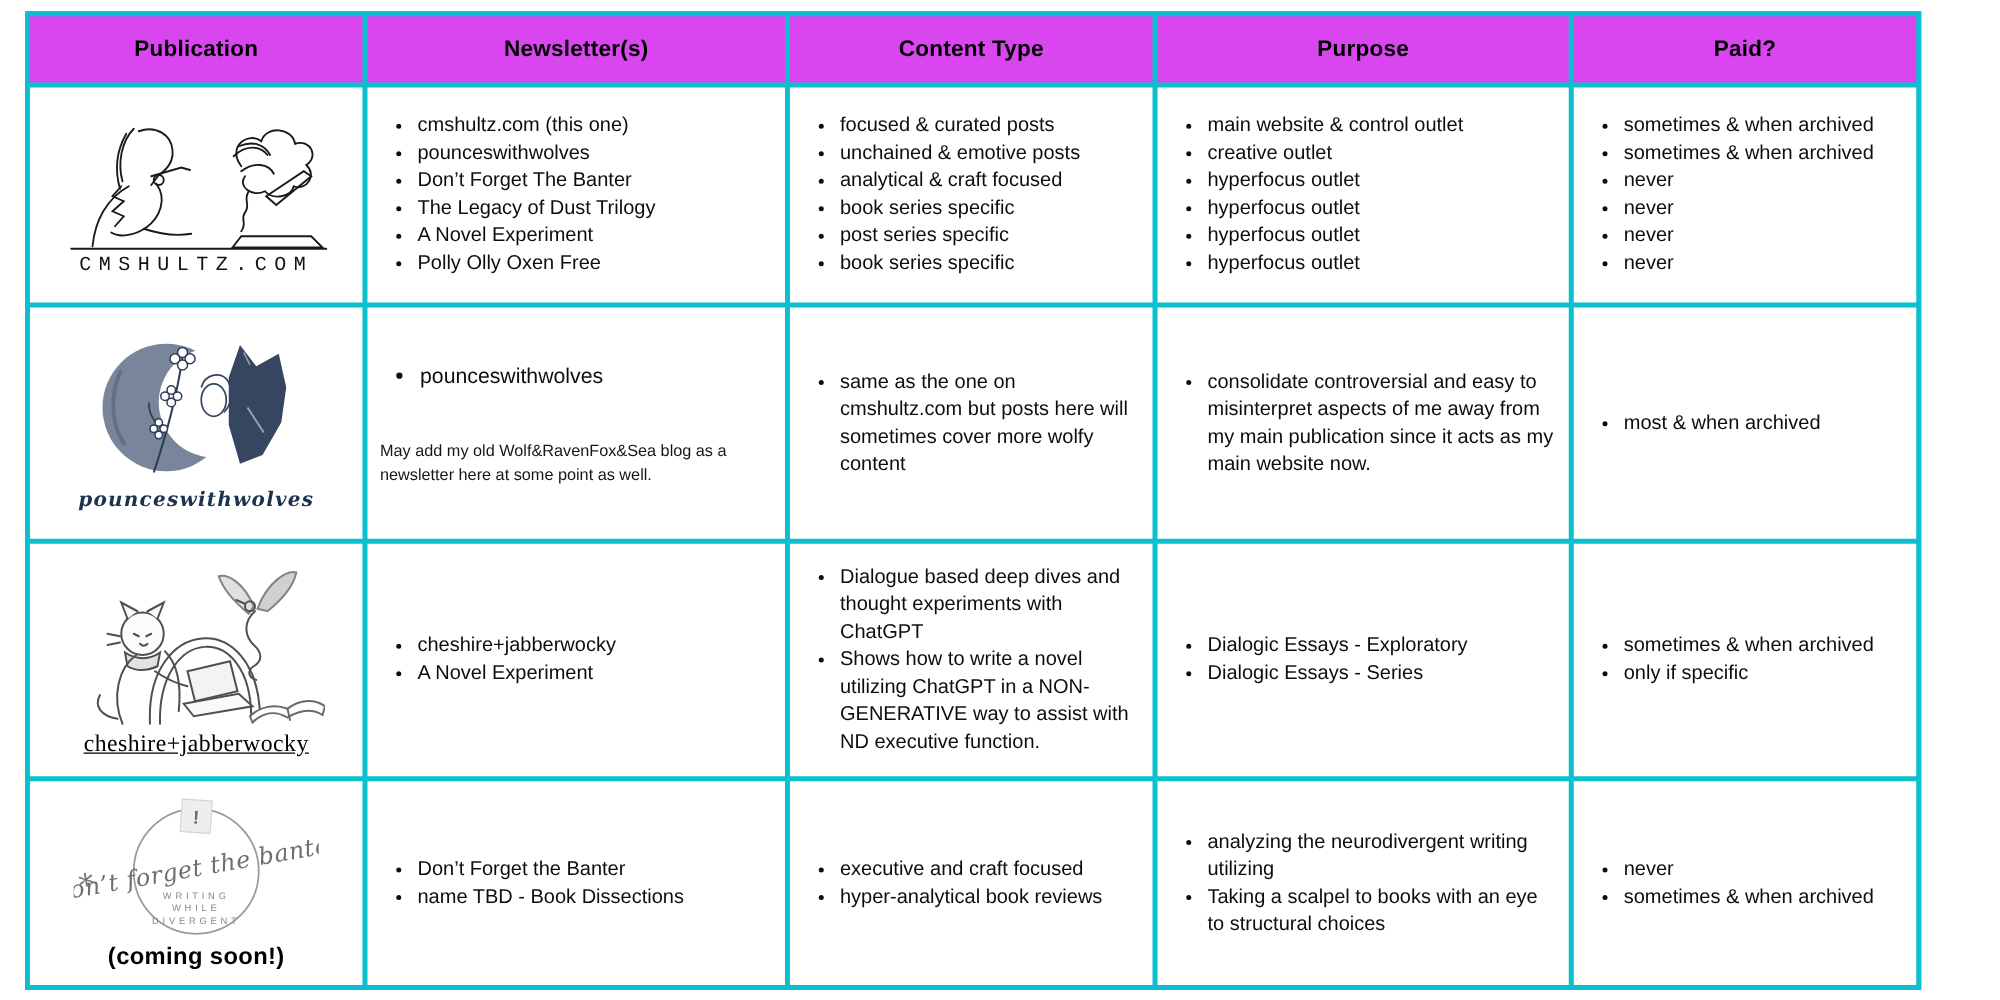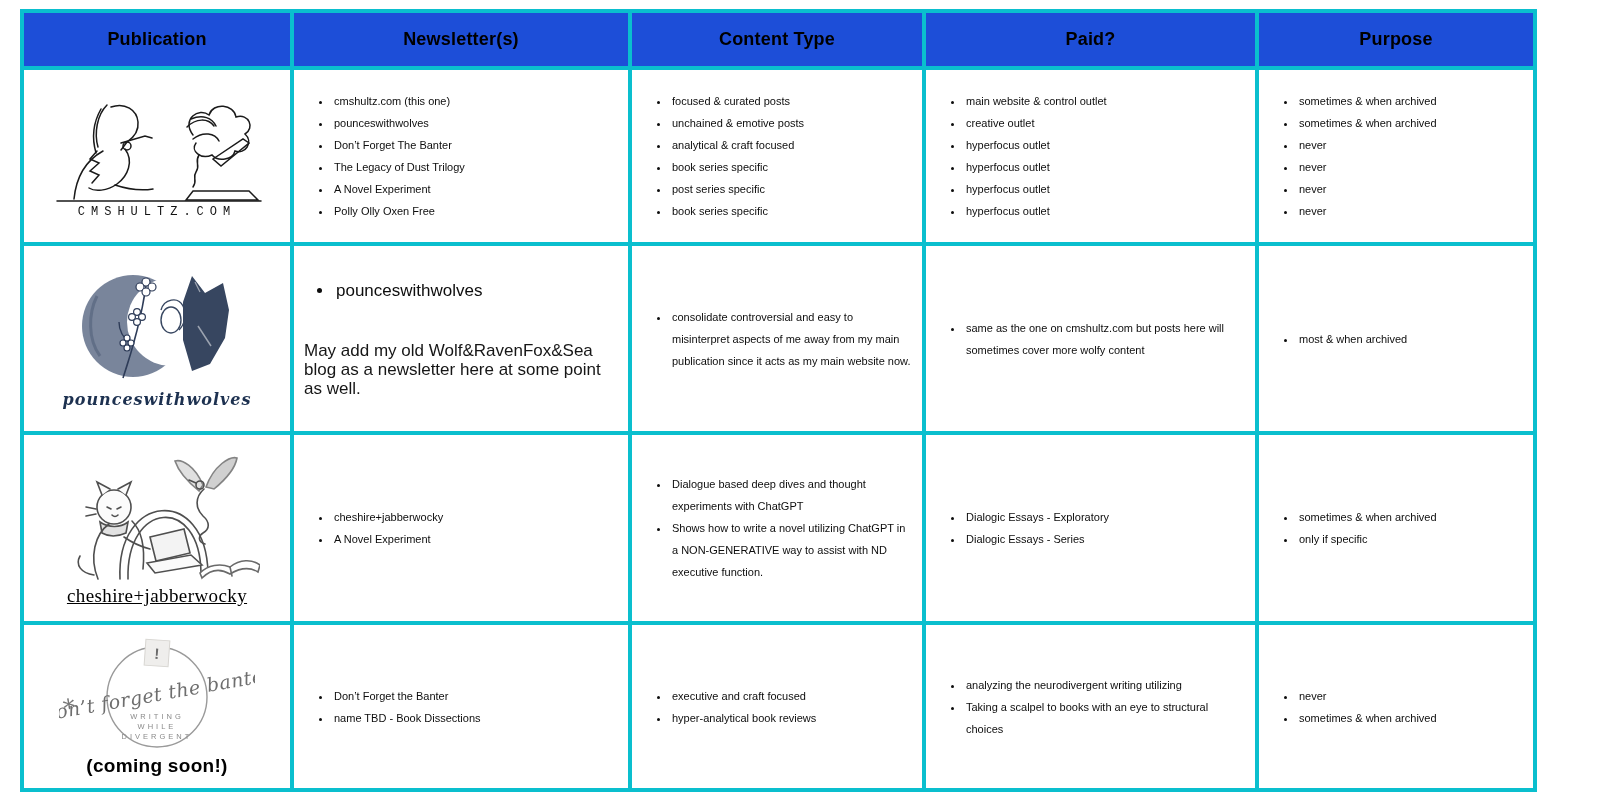--- a/index.html
+++ b/index.html
@@ -10,59 +10,59 @@
   .grid{
     position:absolute;left:20px;top:9px;
     display:grid;
     grid-template-columns:266px 334px 290px 329px 274px;
     grid-template-rows:53px 172px 185px 186px 163px;
     gap:4px;
     background:#0ABFCE;
     border:4px solid #0ABFCE;
   }
   .hcell{
-    background:#1d4ed8;display:flex;align-items:center;justify-content:center;
+    background:#d946ef;display:flex;align-items:center;justify-content:center;
     font-weight:700;font-size:18px;color:#000;letter-spacing:0.2px;
   }
   .cell{background:#fff;display:flex;align-items:center;}
   .cell.pub{flex-direction:column;justify-content:center;text-align:center;}
   ul.bullets{
     list-style:disc outside;margin:0;padding:0 10px 0 38px;
-    font-size:11px;line-height:22px;color:#0d0d0d;
+    font-size:16px;line-height:22px;color:#0d0d0d;
   }
   ul.bullets li{padding-left:2px;}
   ul.bullets.big{font-size:17px;line-height:24px;}
   .nl2-wrap{display:flex;flex-direction:column;justify-content:center;padding:0 8px 0 10px;}
   .nl2-wrap ul.bullets{padding-left:30px;}
-  .nl-note{font-size:17px;line-height:19px;margin-top:38px;color:#161616;}
-  .cap-cmshultz{font-family:"Liberation Mono",monospace;font-size:12px;letter-spacing:6px;color:#111;margin-top:0;}
+  .nl-note{font-size:13px;line-height:19px;margin-top:38px;color:#161616;}
+  .cap-cmshultz{font-family:"Liberation Mono",monospace;font-size:16px;letter-spacing:6px;color:#111;margin-top:0;}
   .cap-pounces{font-family:"DejaVu Serif",serif;font-style:italic;font-weight:700;font-size:16px;letter-spacing:1px;color:#1d3150;margin-top:2px;}
   .cap-cheshire{font-family:"Liberation Serif",serif;font-size:19px;color:#000;text-decoration:underline;letter-spacing:0.4px;margin-top:2px;}
   .cap-soon{font-weight:700;font-size:19px;color:#000;margin-top:2px;letter-spacing:0.3px;}
   svg{display:block;}
 </style>
 </head>
 <body>
 
 <div class="grid">
 
   <div class="hcell">
       <span>Publication</span>
     </div>
   <div class="hcell">
       <span>Newsletter(s)</span>
     </div>
   <div class="hcell">
       <span>Content Type</span>
     </div>
   <div class="hcell">
+      <span>Purpose</span>
+    </div>
+  <div class="hcell">
       <span>Paid?</span>
-    </div>
-  <div class="hcell">
-      <span>Purpose</span>
     </div>
 
   <div class="cell pub">
     <svg width="232" height="112" viewBox="0 0 232 112">
       <g fill="none" stroke="#1a1a1a" stroke-width="1.5" stroke-linecap="round">
 
         <path d="M70,14 c14,-5 26,3 27,15 c1,10 -5,16 -11,20 l-6,8"></path>
         <path d="M66,12 c-10,10 -13,28 -9,42"></path>
         <path d="M60,16 c-8,14 -9,30 -5,44"></path>
 
@@ -166,26 +166,26 @@
   <div class="cell">
     <div class="nl2-wrap">
       <ul class="bullets big">
         <li>pounceswithwolves</li>
       </ul>
       <div class="nl-note">May add my old Wolf&amp;RavenFox&amp;Sea blog as a newsletter here at some point as well.</div>
     </div>
   </div>
   <div class="cell">
     <ul class="bullets">
+      <li>same as the one on cmshultz.com but posts here will sometimes cover more wolfy content</li>
+    </ul>
+  </div>
+  <div class="cell">
+    <ul class="bullets">
       <li>consolidate controversial and easy to misinterpret aspects of me away from my main publication since it acts as my main website now.</li>
-    </ul>
-  </div>
-  <div class="cell">
-    <ul class="bullets">
-      <li>same as the one on cmshultz.com but posts here will sometimes cover more wolfy content</li>
     </ul>
   </div>
   <div class="cell">
     <ul class="bullets">
       <li>most &amp; when archived</li>
     </ul>
   </div>
 
   <div class="cell pub">
     <svg width="206" height="134" viewBox="0 0 206 134">

